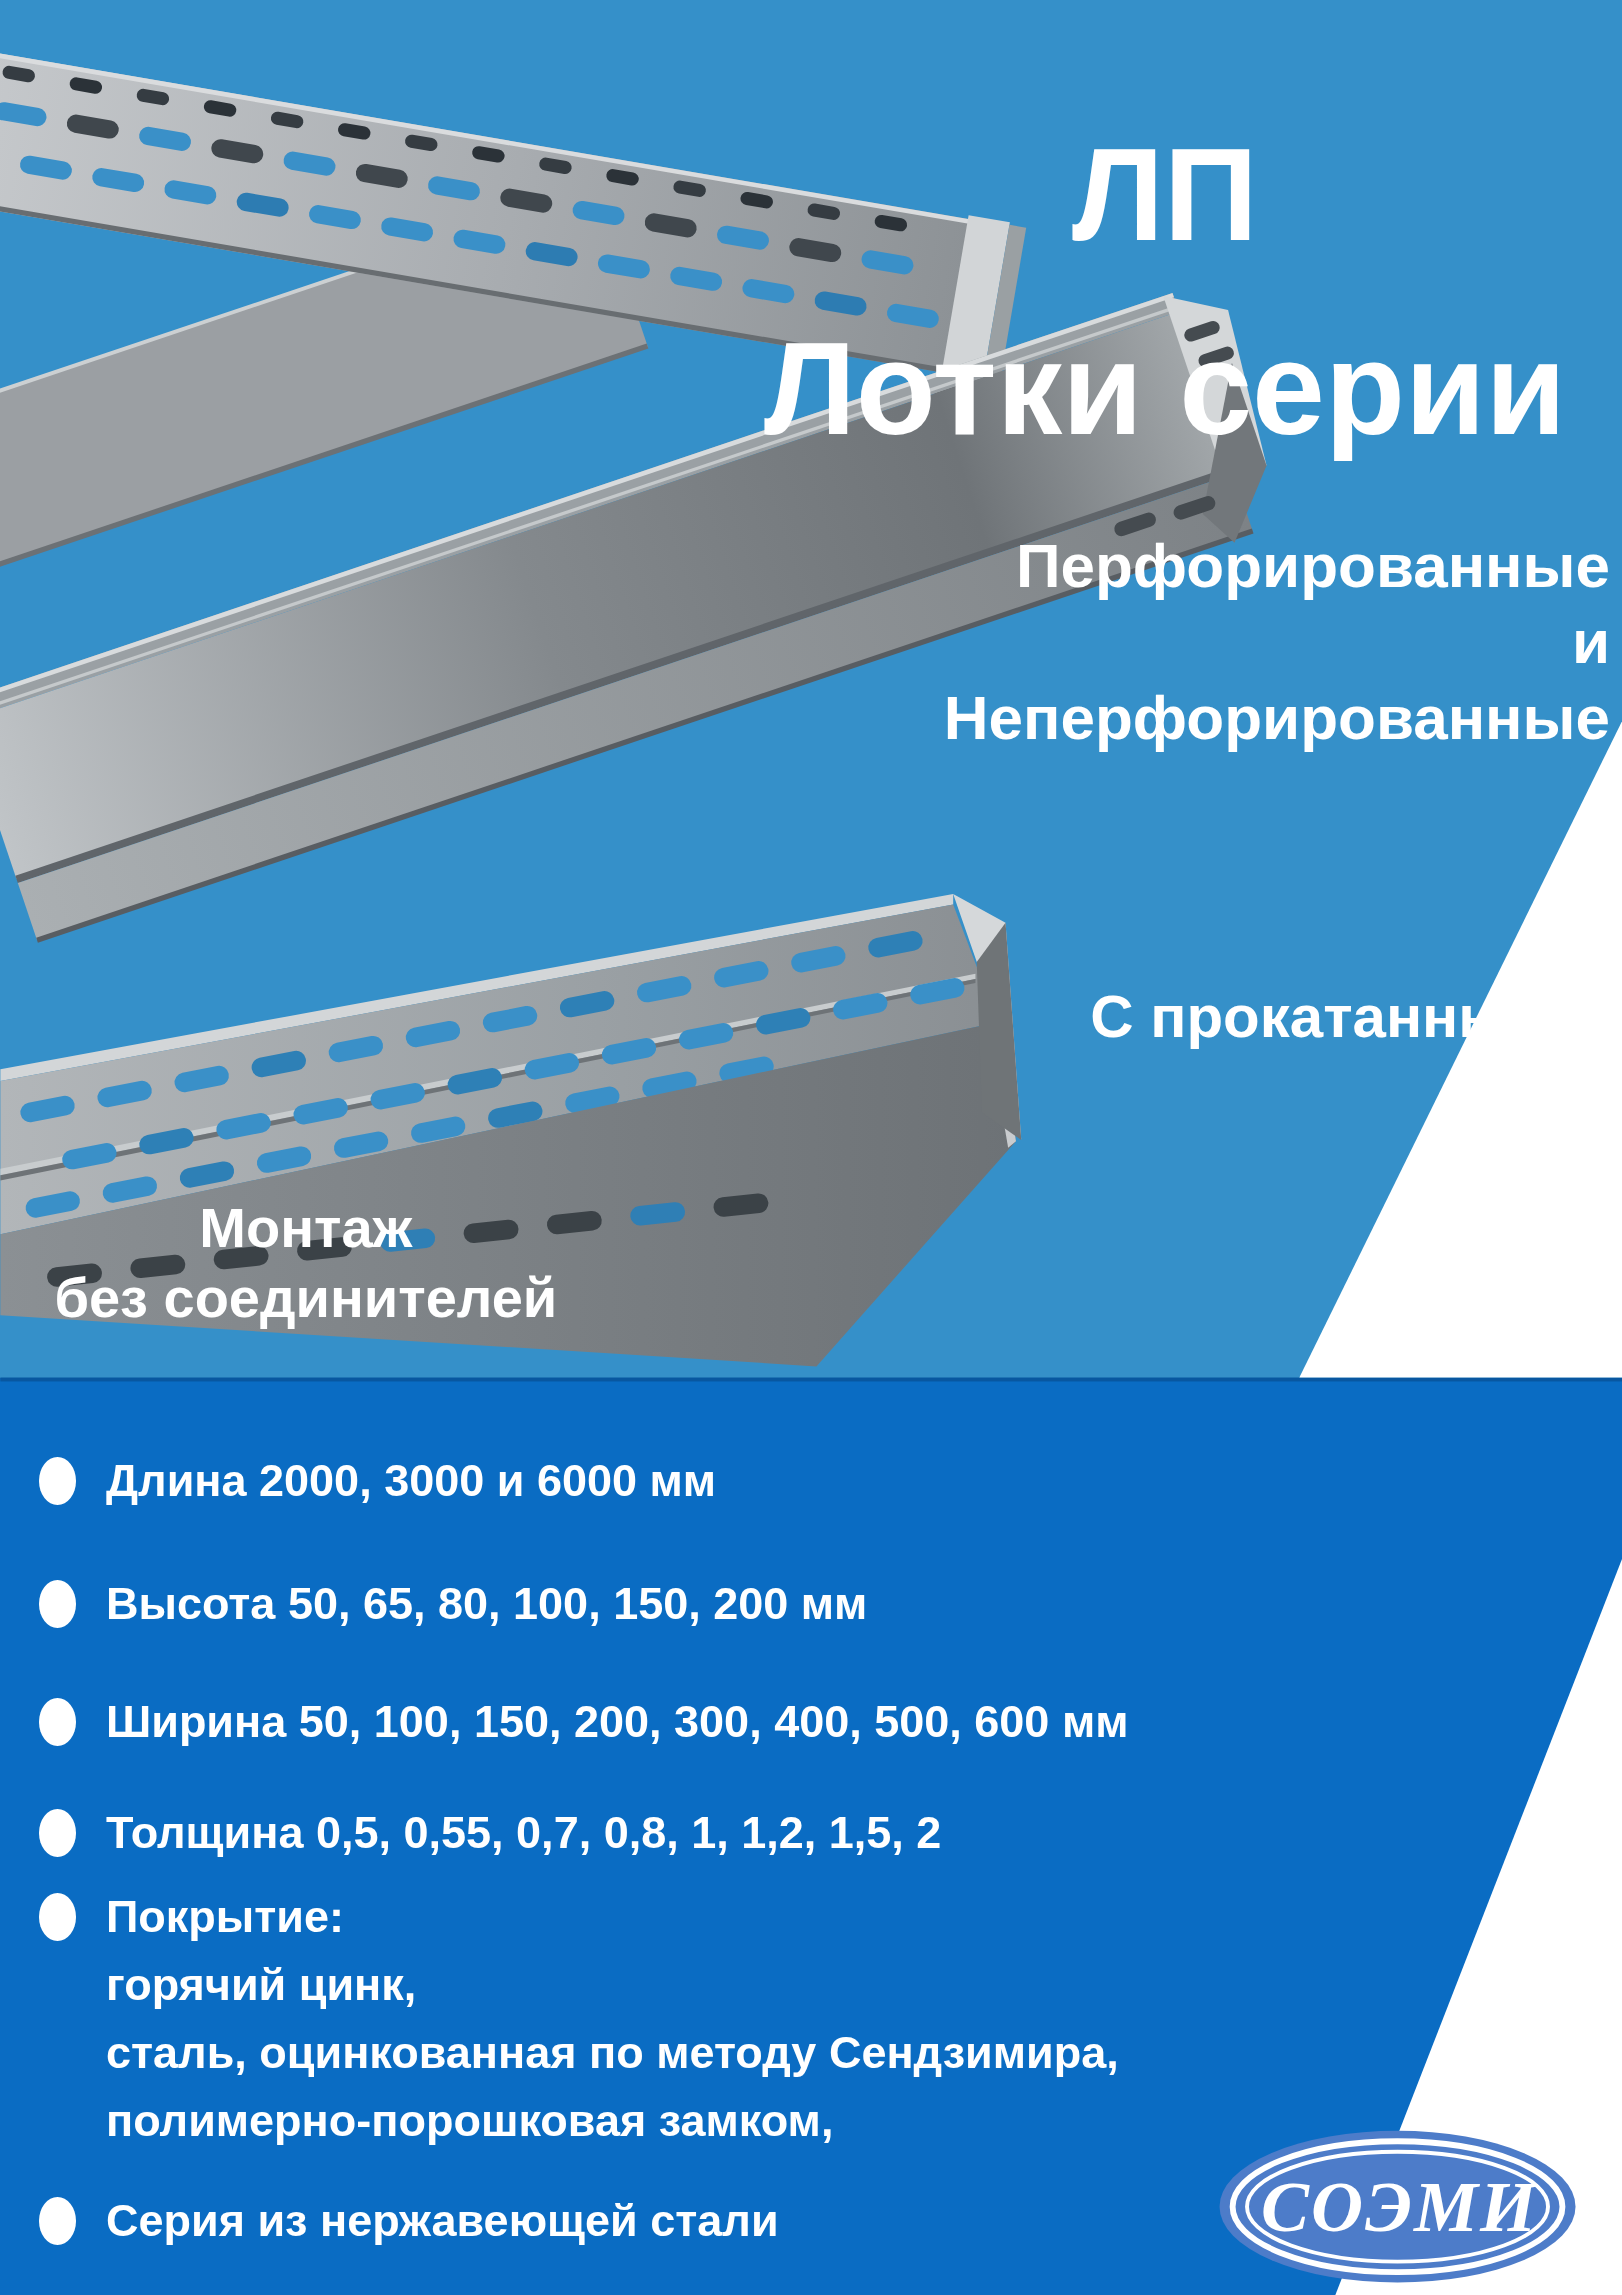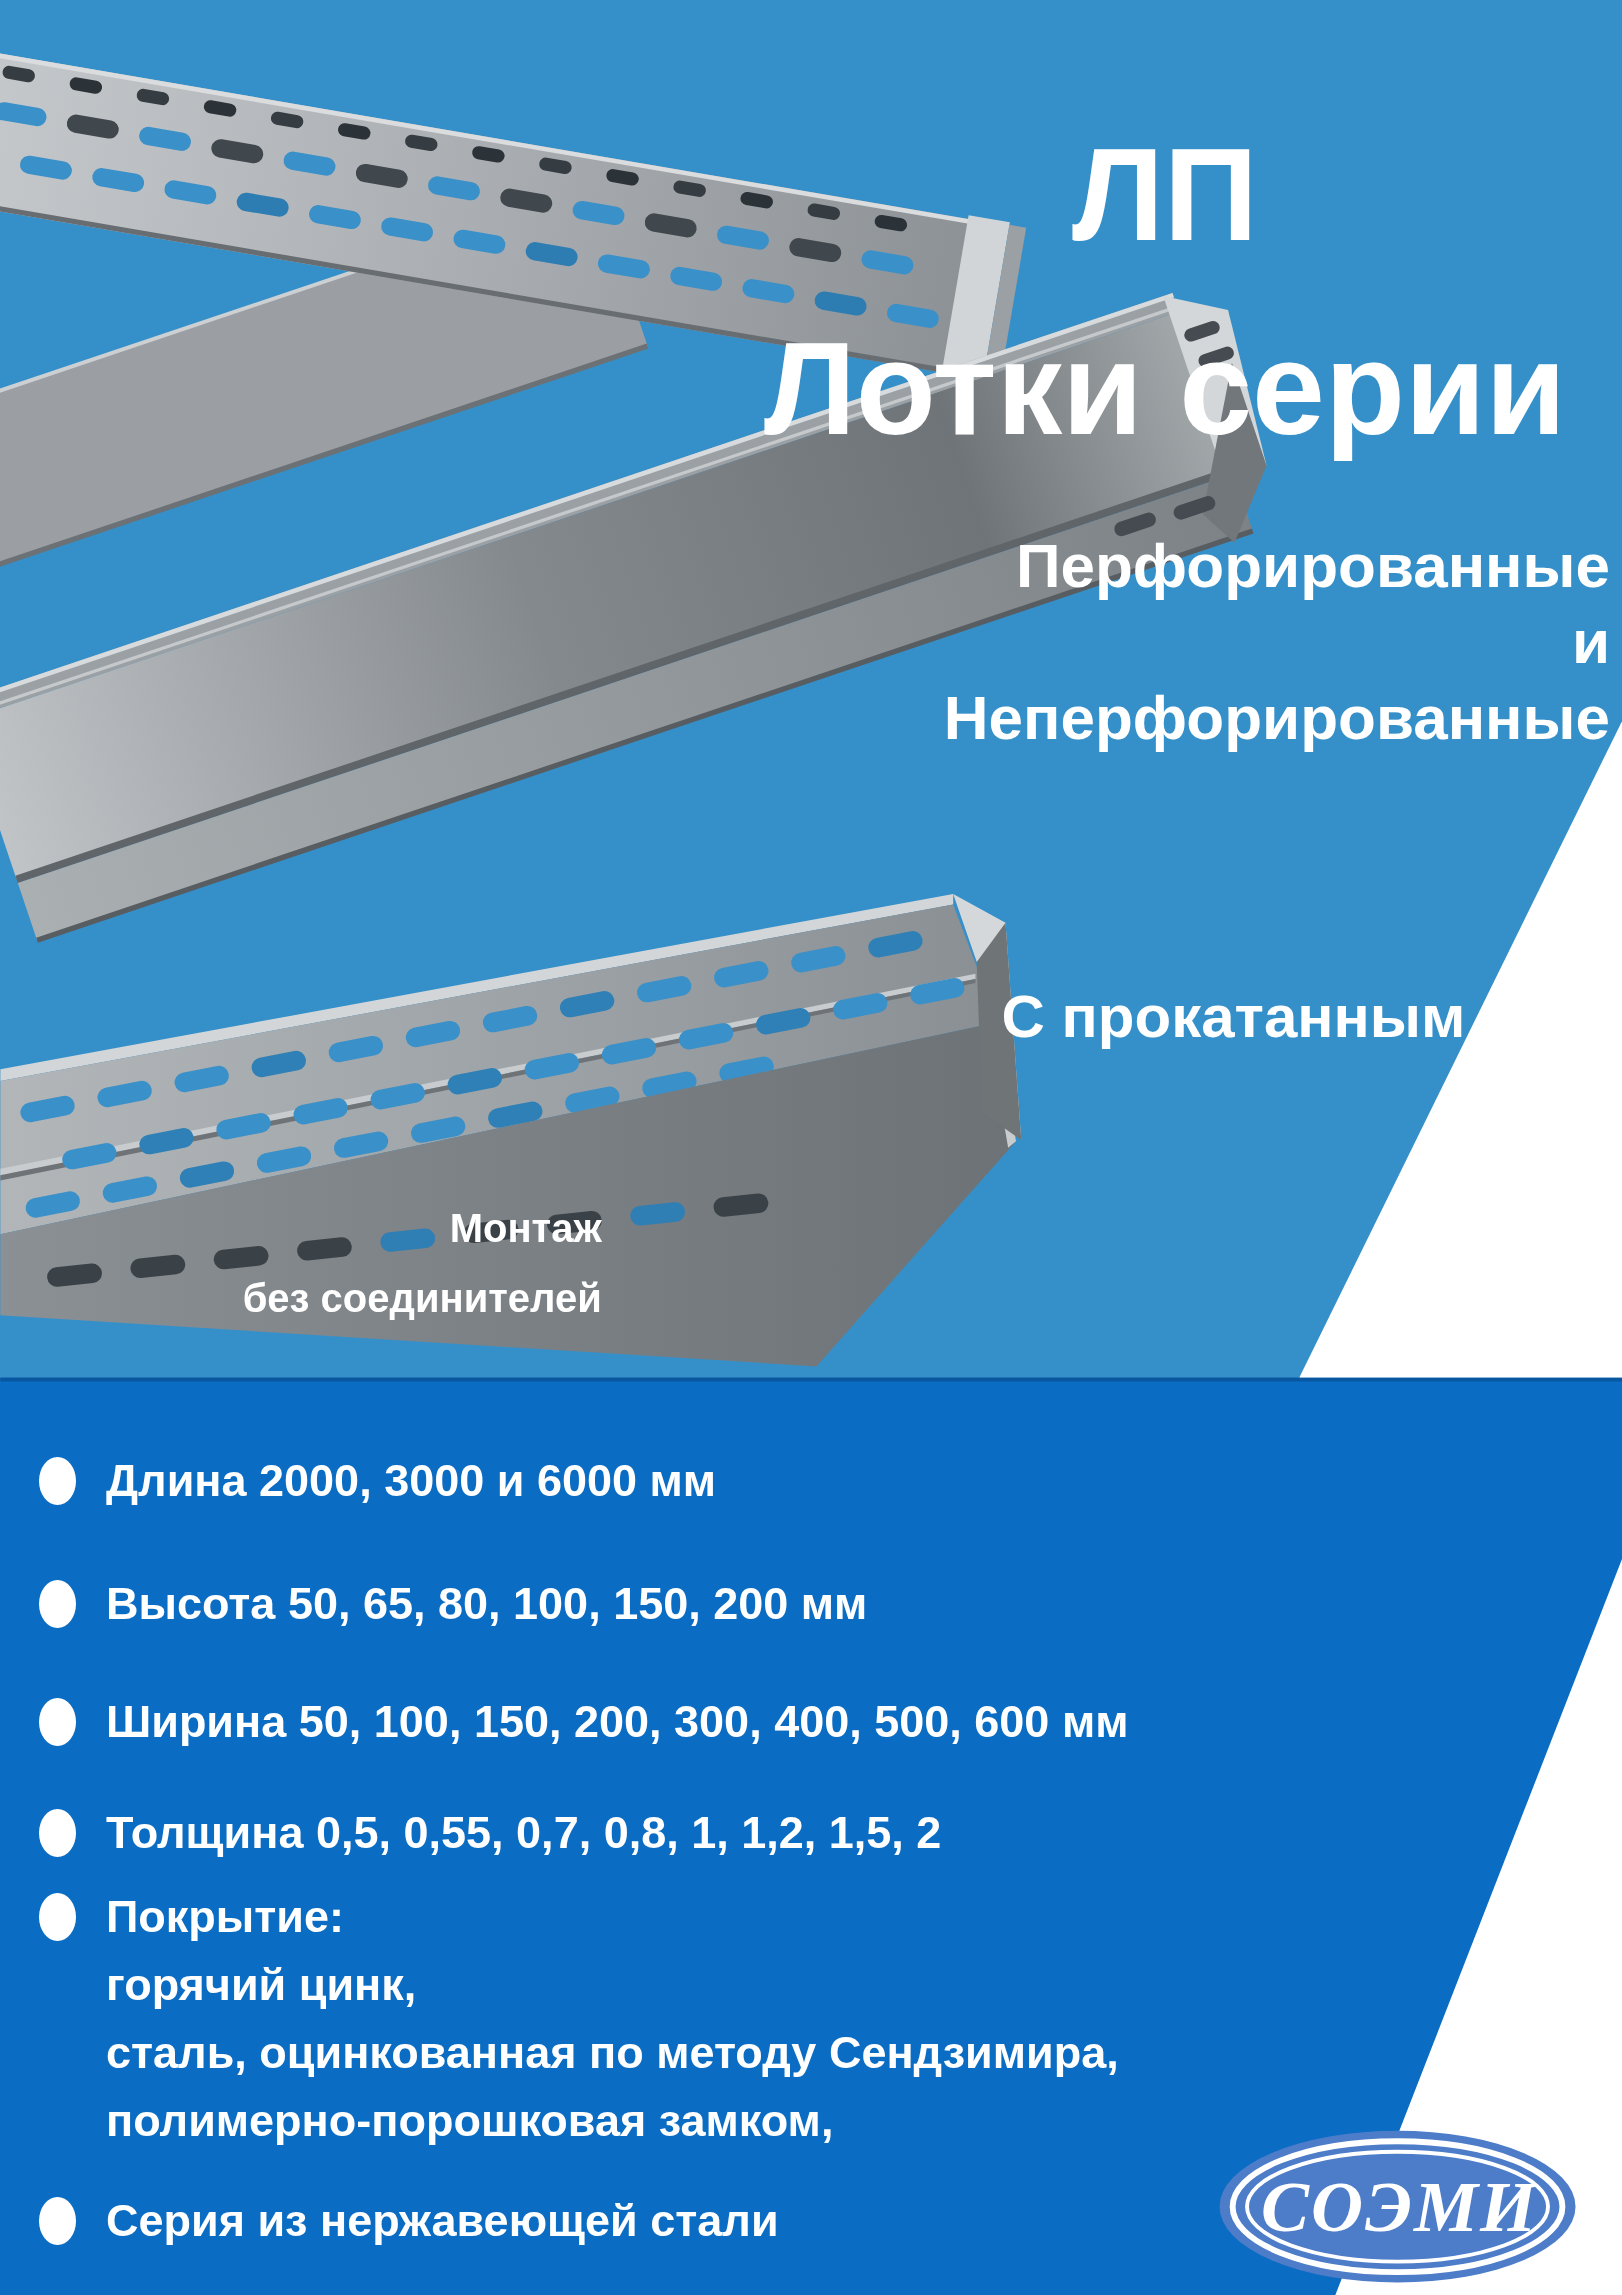--- a/index.html
+++ b/index.html
@@ -7,24 +7,24 @@
         background:var(--bgTop,#3590c9);
         font-family:"Liberation Sans","DejaVu Sans",sans-serif;}
   .abs{position:absolute;}
   #bottomBg{left:0;top:1378px;width:1623px;height:918px;background:var(--bgBottom,#0a6cc3);}
   #art{left:0;top:0;width:1623px;height:2295px;}
   .txt{color:var(--textColor,#ffffff);font-weight:bold;z-index:10;}
   #title{left:707px;top:98px;width:916px;text-align:center;
          font-size:131px;line-height:194px;}
   #labelPerf{left:916px;top:528px;width:694px;text-align:right;
          font-size:62px;line-height:76px;}
-  #labelLock{left:913px;top:980px;width:641px;text-align:center;
+  #labelLock{left:913px;top:980px;width:641px;text-align:right;
          font-size:60px;line-height:74px;}
-  #labelMount{left:9.8px;top:1193px;width:592px;text-align:right;
-         font-size:40px;line-height:70px;}
+  #labelMount{left:9.8px;top:1193px;width:592px;text-align:center;
+         font-size:56px;line-height:70px;}
   .row{left:39px;height:79px;display:flex;align-items:center;white-space:nowrap;
        font-size:45px;}
   .row.nodot{left:106px;justify-content:center;}
   .dot{width:37px;height:48px;background:var(--textColor,#fff);border-radius:50%;
        margin-right:30px;flex:0 0 auto;}
   #r1{top:1441px}#r2{top:1564px}#r3{top:1682px}#r4{top:1793px}#r5{top:1877px}
   #r6{top:1945px}#r7{top:2013px}#r8{top:2081px}#r9{top:2181px}
   #logoText{left:1221px;top:2161px;width:357px;text-align:center;z-index:12;
      font-family:"Liberation Serif","DejaVu Serif",serif;font-style:italic;
      font-weight:bold;font-size:72px;line-height:92px;letter-spacing:2px;

